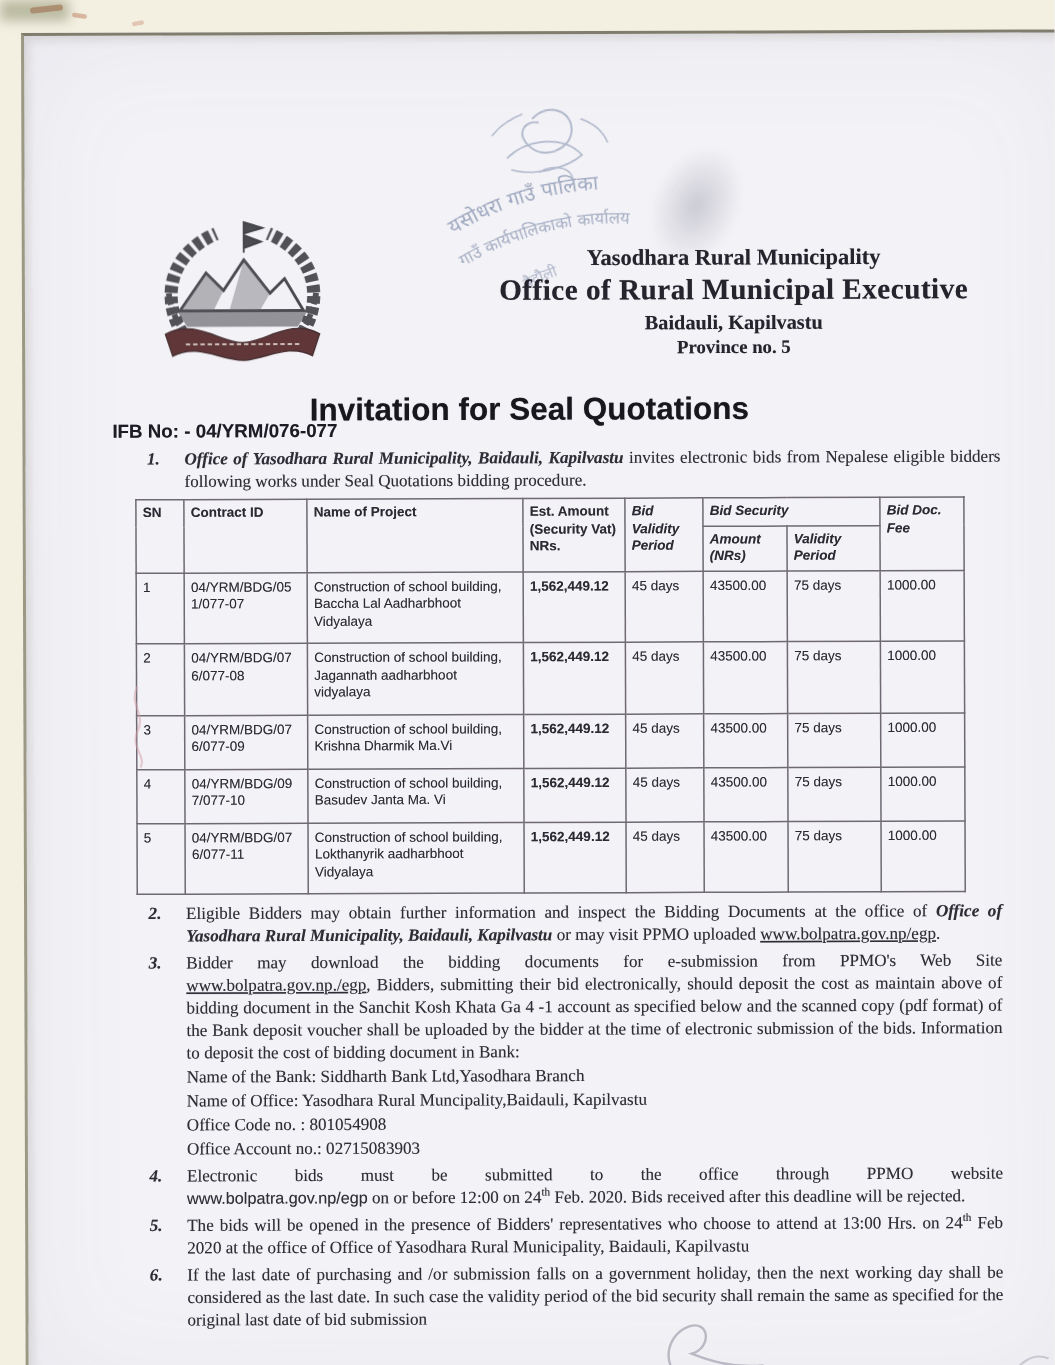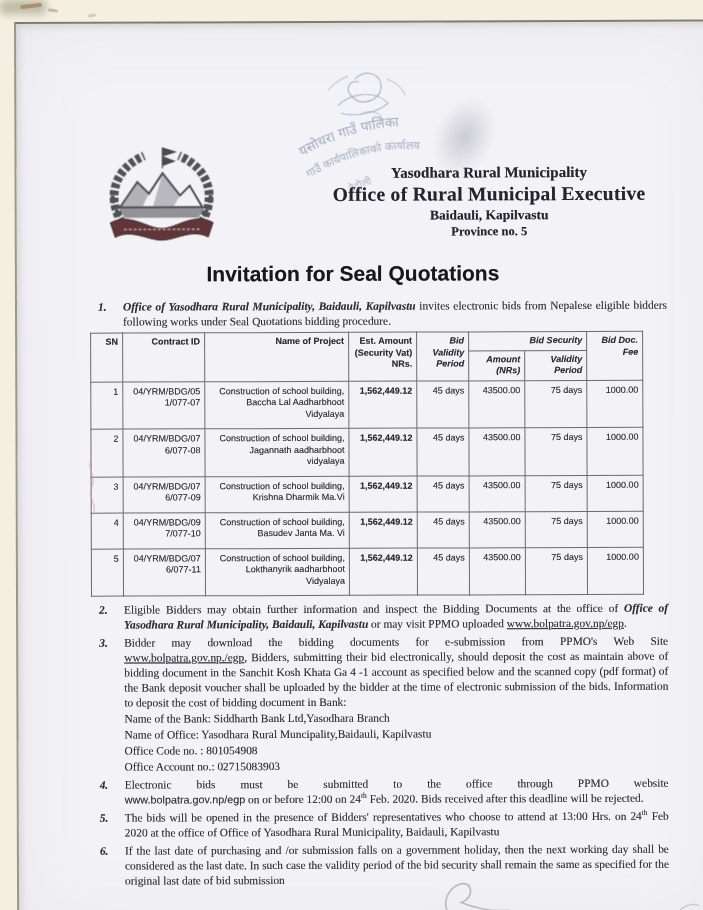--- a/index.html
+++ b/index.html
@@ -64,21 +64,21 @@
   .sg-bi{font-weight:bold;font-style:italic;}
   .sg-u{text-decoration:underline;}
   .sg-sans{font-family:"Liberation Sans", sans-serif;font-size:10.8px;}
   .sg-wide{word-spacing:4.5px;}
   .sg-wide2{word-spacing:10px;}
 
   
   table.bids{border-collapse:collapse;width:552px;table-layout:fixed;
     font-family:"Liberation Sans", sans-serif;font-size:9px;line-height:11.5px;color:#2b2a32;
     margin:3px 0 6px 0;text-shadow:0 0 .35px rgba(40,40,55,.4);}
-  table.bids th, table.bids td{border:1px solid #6e6972;padding:3px 4px;vertical-align:top;text-align:right;
+  table.bids th, table.bids td{border:1px solid #6e6972;padding:3px 4px;vertical-align:top;text-align:left;
     overflow:hidden;}
   table.bids th{font-weight:bold;}
   th.center, td.center{text-align:center;font-style:italic;}
   td.c-amount{font-weight:bold;white-space:nowrap;}
   td.c-contract{word-break:break-all;}
   td.c-sn{padding-left:6px;}
   tr.datarow td{padding-top:4px;padding-bottom:8px;}
 
   
   .sig{position:absolute;left:398px;top:850px;width:130px;height:52px;opacity:.55;}
@@ -134,20 +134,21 @@
   <div class="head-block">
     <div class="h-muni">Yasodhara Rural Municipality</div>
     <div class="h-office">Office of Rural Municipal Executive</div>
     <div class="h-loc">Baidauli, Kapilvastu</div>
     <div class="h-prov">Province no. 5</div>
   </div>
 
   <div class="doc-title">Invitation for Seal Quotations</div>
 
   <div class="meta-row">
+    <span>IFB No: - 04/YRM/076-077</span>
   </div>
 
   <div class="main">
     <div class="items">
         <div class="item">
           <span class="inum">1.</span>
           <div class="ibody">
             <div class="ipara"><span class="sg-bi">Office of Yasodhara Rural Municipality, Baidauli, Kapilvastu</span><span class="sg-p"> invites electronic bids from Nepalese eligible bidders following works under Seal Quotations bidding procedure.</span></div>
           </div>
         </div>

